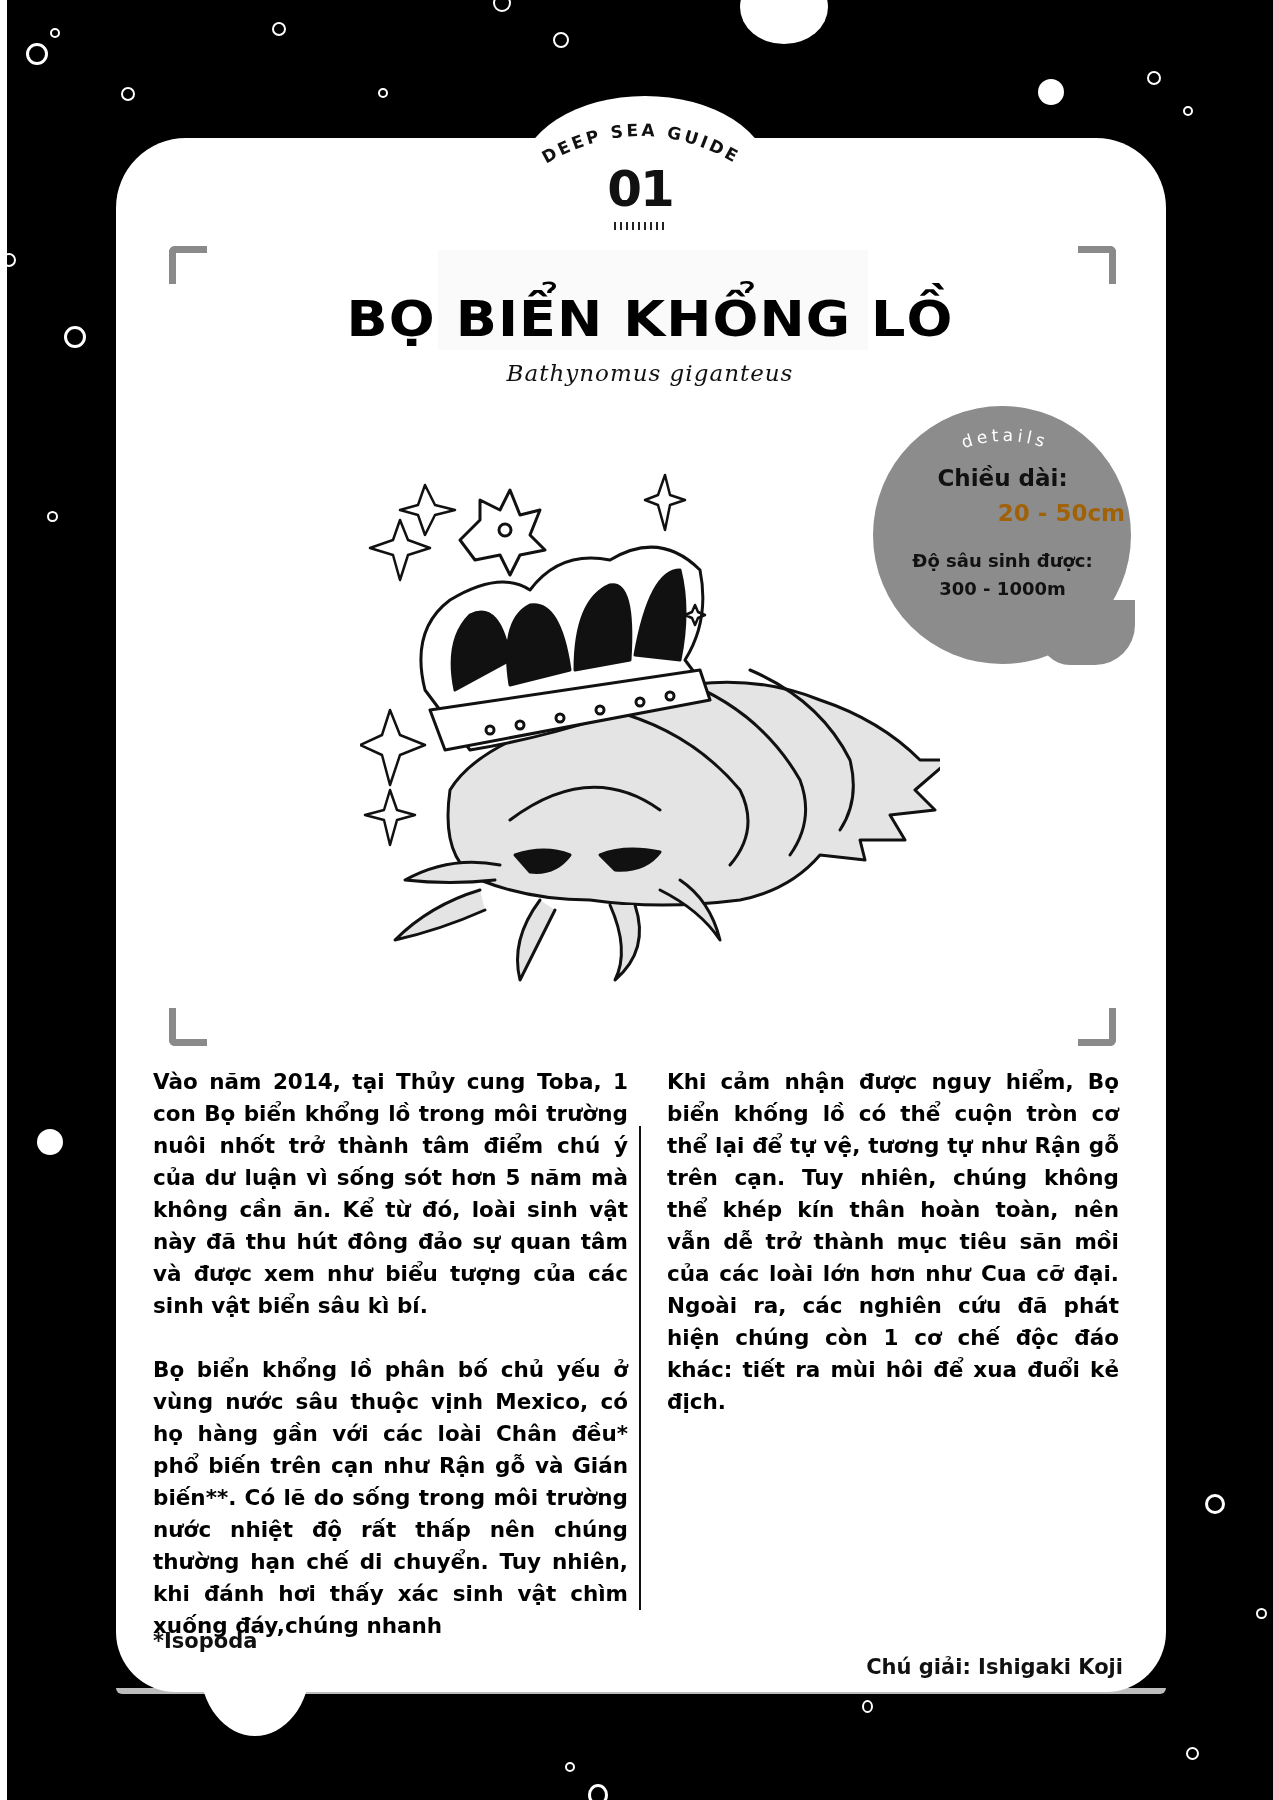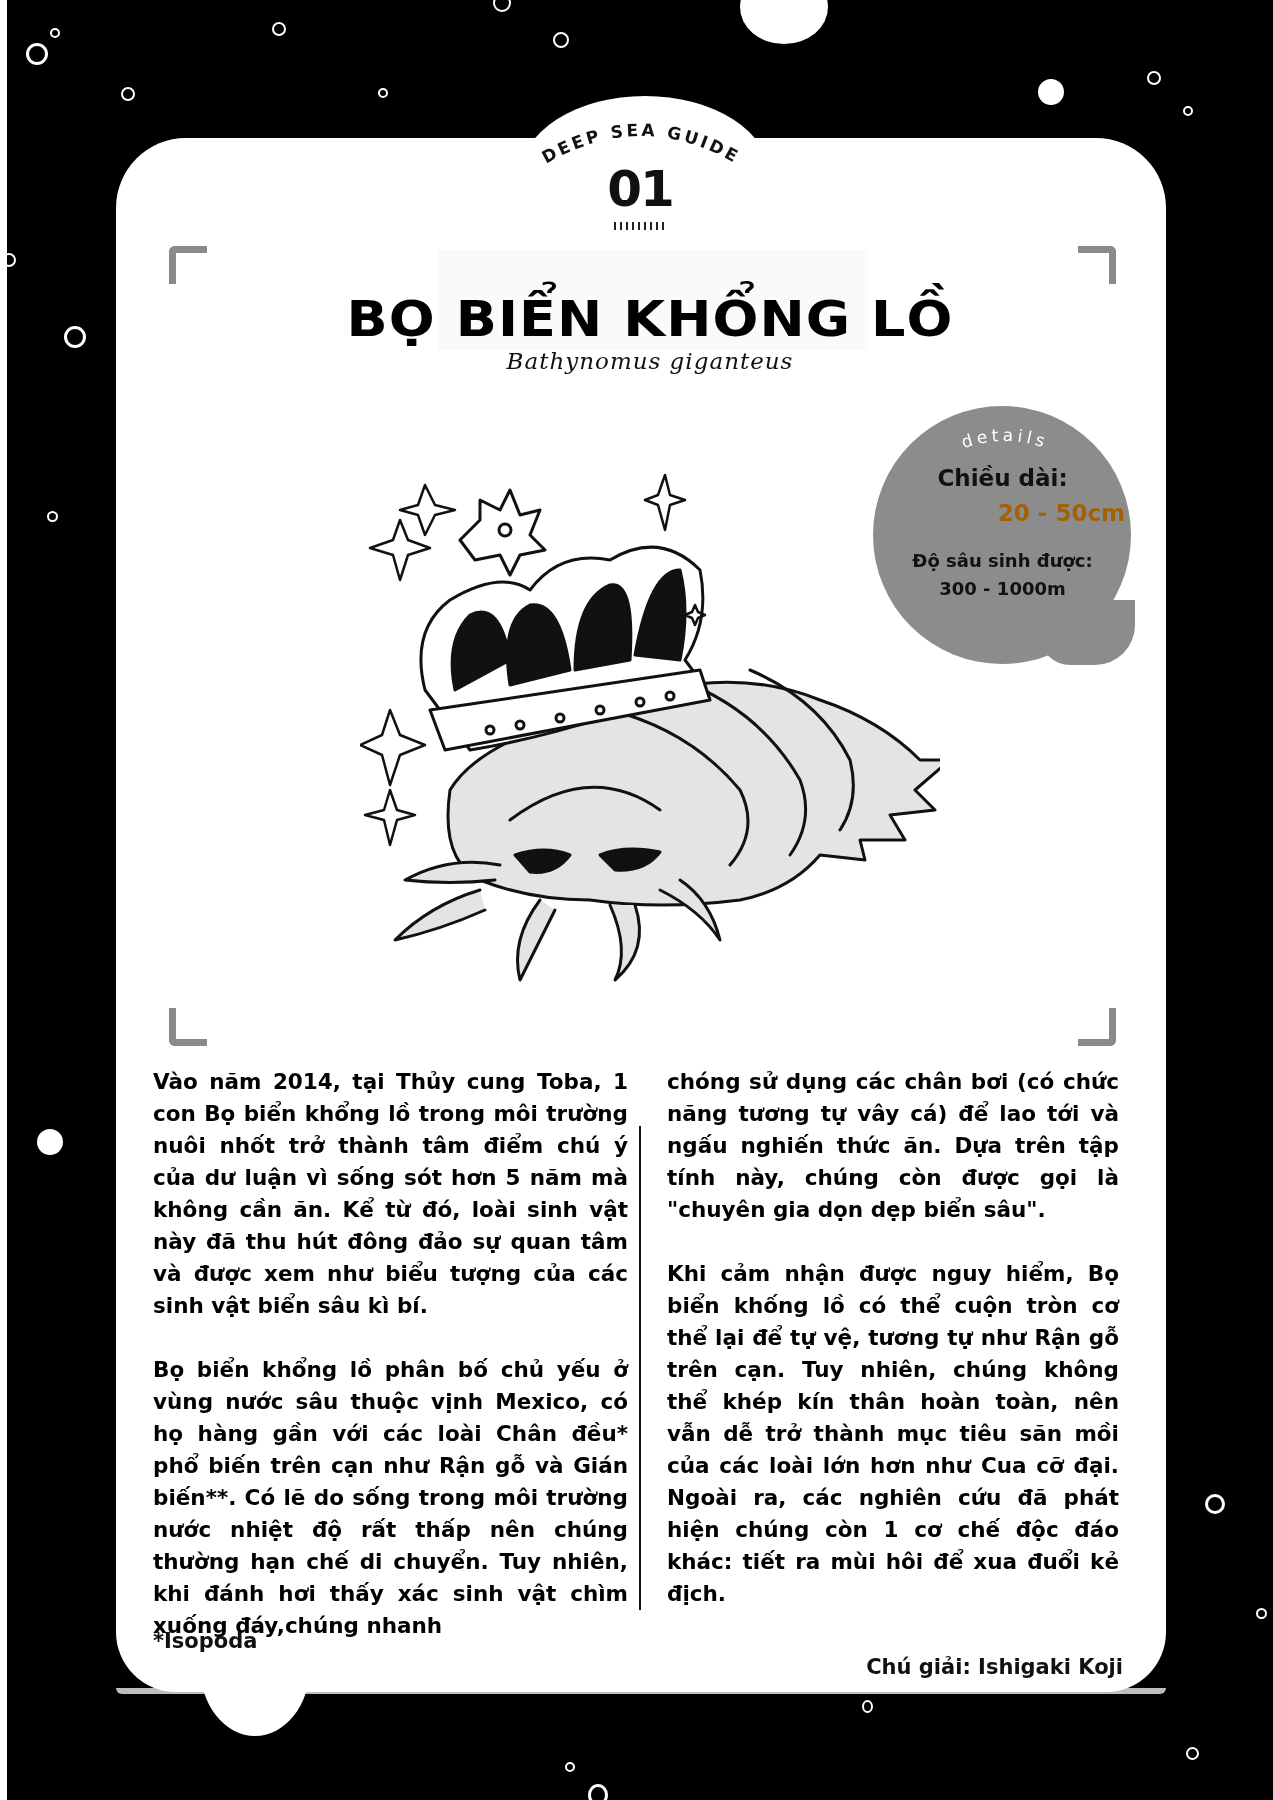--- a/index.html
+++ b/index.html
@@ -57,21 +57,21 @@
 
     .title-panel {
       position: absolute; left: 438px; top: 250px; width: 430px; height: 100px; background: #fafafa;
     }
     .main-title {
       position: absolute; left: 300px; top: 290px; width: 700px; text-align: center;
       font-family: "DejaVu Sans", sans-serif; font-weight: 900; font-size: 50px;
       color: #000; letter-spacing: 1px; transform: scaleX(1.08);
     }
     .sci-name {
-      position: absolute; left: 400px; top: 348px; width: 500px; text-align: center;
+      position: absolute; left: 400px; top: 360px; width: 500px; text-align: center;
       font-family: "DejaVu Serif", serif; font-style: italic; font-size: 23px; color: #111;
       letter-spacing: 1px;
     }
 
     
     .details {
       position: absolute; left: 873px; top: 406px; width: 258px; height: 258px;
       background: #8c8c8c; border-radius: 50%;
     }
     .details-tail {
@@ -233,20 +233,19 @@
     </g>
   </svg>
 </div>
 
 <div class="col left">
   <p>Vào năm 2014, tại Thủy cung Toba, 1 con Bọ biển khổng lồ trong môi trường nuôi nhốt trở thành tâm điểm chú ý của dư luận vì sống sót hơn 5 năm mà không cần ăn. Kể từ đó, loài sinh vật này đã thu hút đông đảo sự quan tâm và được xem như biểu tượng của các sinh vật biển sâu kì bí.</p>
   <p>Bọ biển khổng lồ phân bố chủ yếu ở vùng nước sâu thuộc vịnh Mexico, có họ hàng gần với các loài Chân đều* phổ biến trên cạn như Rận gỗ và Gián biến**. Có lẽ do sống trong môi trường nước nhiệt độ rất thấp nên chúng thường hạn chế di chuyển. Tuy nhiên, khi đánh hơi thấy xác sinh vật chìm xuống đáy,chúng nhanh</p>
 </div>
 <div class="col-divider"></div>
 <div class="col right">
-  <p>chóng sử dụng các chân bơi (có chức năng tương tự vây cá) để lao tới và ngấu nghiến thức ăn. Dựa trên tập tính này, chúng còn được gọi là "chuyên gia dọn dẹp biển sâu".</p>
   <p>Khi cảm nhận được nguy hiểm, Bọ biển khống lồ có thể cuộn tròn cơ thể lại để tự vệ, tương tự như Rận gỗ trên cạn. Tuy nhiên, chúng không thể khép kín thân hoàn toàn, nên vẫn dễ trở thành mục tiêu săn mồi của các loài lớn hơn như Cua cỡ đại. Ngoài ra, các nghiên cứu đã phát hiện chúng còn 1 cơ chế độc đáo khác: tiết ra mùi hôi để xua đuổi kẻ địch.</p>
 </div>
 
 <div class="footnotes">
   <div>*Isopoda</div>
 </div>
 <div class="credit">Chú giải: Ishigaki Koji</div>
 
 </body></html>

